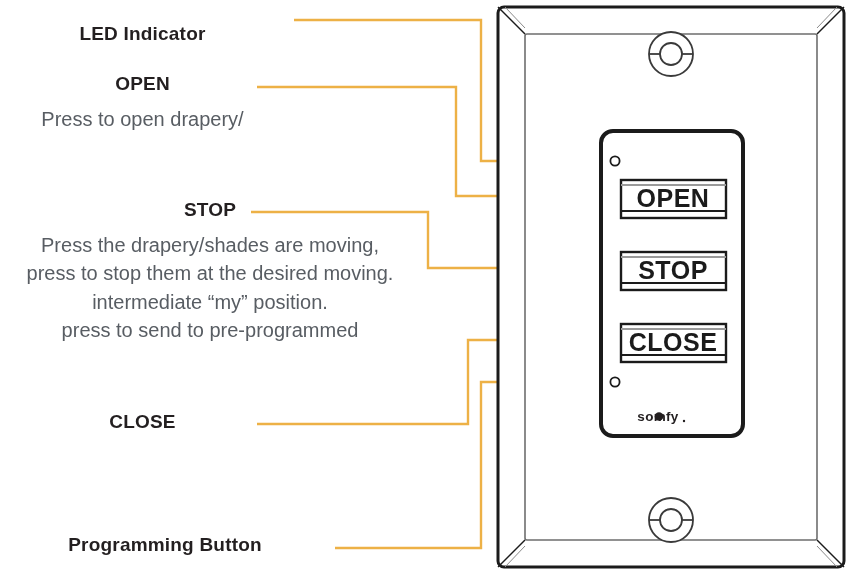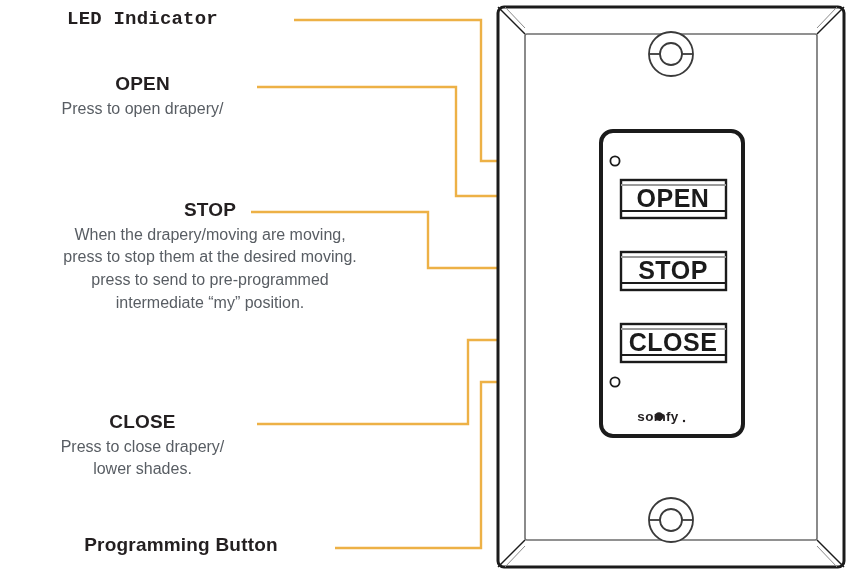--- a/index.html
+++ b/index.html
@@ -28,32 +28,32 @@
   }
   .callout .title {
     font-weight: bold;
     font-size: 19px;
     letter-spacing: 0.2px;
     color: #231f20;
     line-height: 1.25;
     white-space: nowrap;
   }
   .callout .desc {
-    font-size: 16px;
+    font-size: 20px;
     line-height: 1.42;
     color: #585d63;
     font-weight: 400;
-    margin-top: 2px;
-  }
-
-  #callout-led   { left: 0px;   top: 8px;   width: 285px; font-family: Liberation Mono, monospace; }
+    margin-top: 9px;
+  }
+
+  #callout-led   { left: 0px;   top: 22px;   width: 285px; }
   #callout-open  { left: 0px;   top: 72px;  width: 285px; }
   #callout-stop  { left: 0px;   top: 198px; width: 420px; }
   #callout-close { left: 0px;   top: 410px; width: 285px; }
-  #callout-prog  { left: 16px;   top: 533px; width: 330px; }
+  #callout-prog  { left: 0px;   top: 533px; width: 330px; }
 
   #callout-stop  .title { text-align: center; }
   #callout-stop  .desc  { white-space: nowrap; }
 
   
   #leaders {
     position: absolute;
     left: 0; top: 0;
     width: 853px; height: 574px;
     pointer-events: none;
@@ -94,33 +94,29 @@
   <div class="callout" id="callout-open">
     <div class="title">OPEN</div>
     <div class="desc">
       <div>Press to open drapery/</div>
     </div>
   </div>
 
   <div class="callout" id="callout-stop">
     <div class="title">STOP</div>
     <div class="desc">
-      <div>When the drapery/moving are moving,</div>
+      <div>Press the drapery/shades are moving,</div>
       <div>press to stop them at the desired moving.</div>
+      <div>intermediate “my” position.</div>
       <div>press to send to pre-programmed</div>
-      <div>intermediate “my” position.</div>
     </div>
   </div>
 
   <div class="callout" id="callout-close">
     <div class="title">CLOSE</div>
-    <div class="desc">
-      <div>Press to close drapery/</div>
-      <div>lower shades.</div>
-    </div>
   </div>
 
   <div class="callout" id="callout-prog">
     <div class="title">Programming Button</div>
   </div>
 
   <svg id="leaders" viewBox="0 0 853 574" width="853" height="574">
     <g fill="none" stroke="#EDB146" stroke-width="2.4" stroke-linecap="butt" stroke-linejoin="miter">
 
       <path d="M 294 20 L 481 20 L 481 161 L 610 161"></path>

